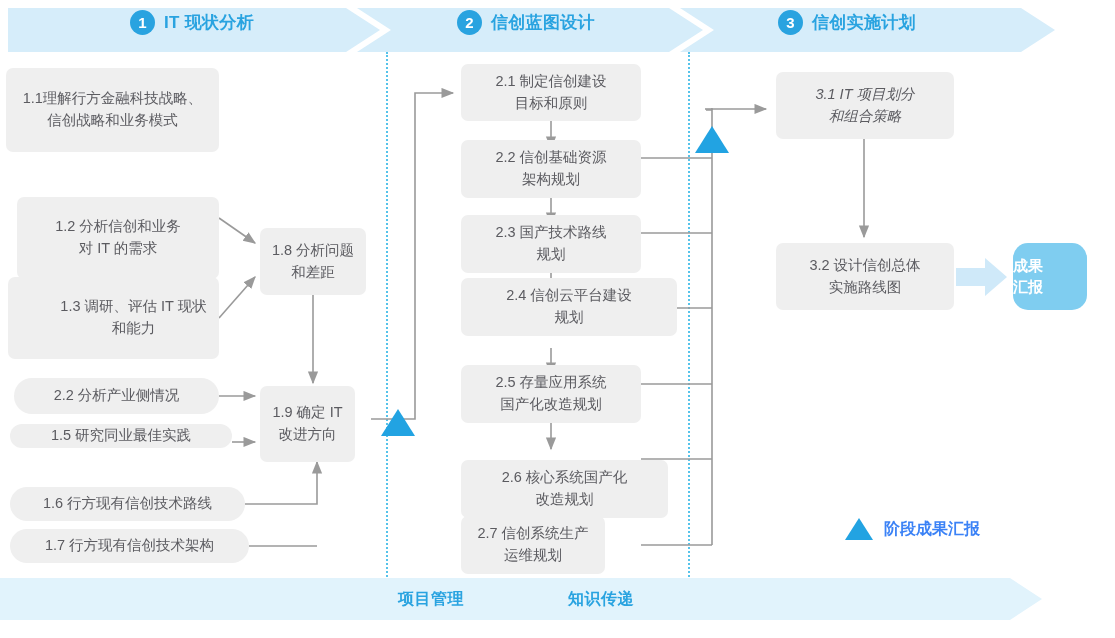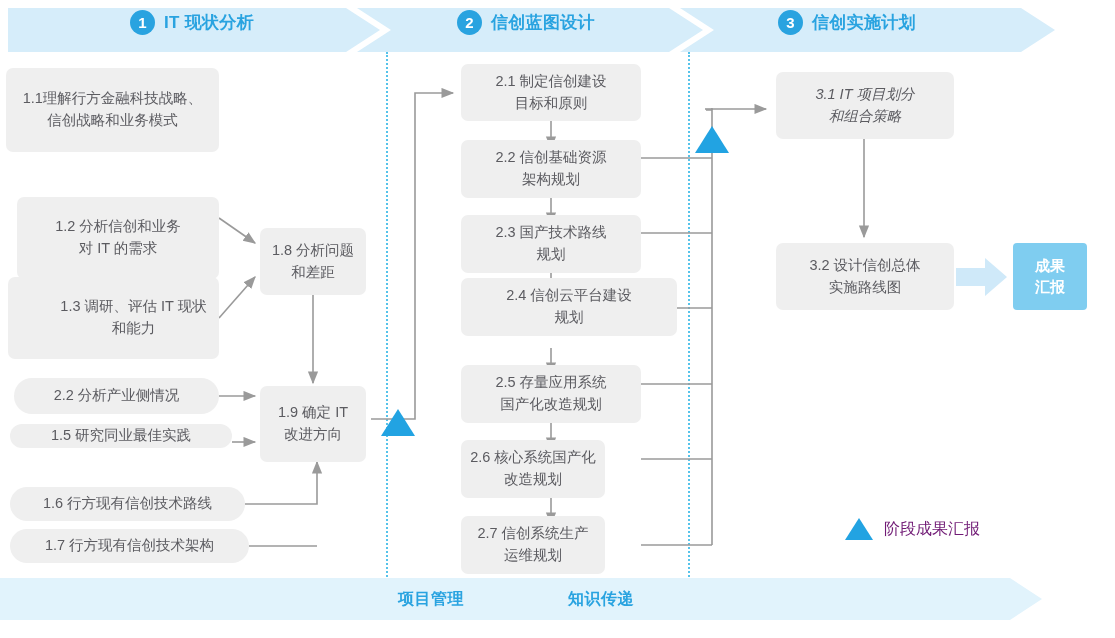--- a/index.html
+++ b/index.html
@@ -29,39 +29,39 @@
   #vd1{left:386px;top:52px;height:528px;}
   #vd2{left:688px;top:52px;height:528px;}
 
   
   .node{position:absolute;background:#efefef;border-radius:7px;color:#5b5b60;
         font-size:14.5px;line-height:1.5;display:flex;align-items:center;
         justify-content:center;text-align:center;padding:4px 8px;
         box-sizing:border-box;}
   .node.pill{border-radius:18px;}
   .node .txt{display:block;}
-  .result{position:absolute;background:#7fcdf0;border-radius:4px;color:#fff;
+  .result{position:absolute;background:#7fcdf0;border-radius:15px;color:#fff;
           font-weight:bold;font-size:15px;line-height:1.35;display:flex;
-          align-items:center;justify-content:center;text-align:center;}
+          align-items:center;text-align:center;}
 
   
   .wires{position:absolute;left:0;top:0;width:1115px;height:638px;
          pointer-events:none;}
 
   
   .tri{position:absolute;width:0;height:0;border-left:17px solid transparent;
        border-right:17px solid transparent;border-bottom:27px solid #22a3e2;}
   #tri1{left:381px;top:409px;}
   #tri2{left:695px;top:126px;}
 
   
   .legend{position:absolute;left:845px;top:518px;display:flex;align-items:center;gap:11px;}
   .legend .tri-s{width:0;height:0;border-left:14px solid transparent;
                  border-right:14px solid transparent;border-bottom:22px solid #22a3e2;}
-  .legend .lg-txt{color:#701a75;font-weight:normal;font-size:16px;white-space:nowrap;}
+  .legend .lg-txt{color:#3b82f6;font-weight:bold;font-size:16px;white-space:nowrap;}
 </style>
 </head>
 <body>
 
 <div class="stage">
 
   <div class="phase-band">
     <svg width="1047" height="44" viewBox="0 0 1047 44">
       <path d="M0,0 H1013 L1047,22 L1013,44 H0 Z" fill="#d6edfa"></path>
       <path d="M349,0 L383,22 L349,44 L338,44 L372,22 L338,0 Z" fill="#ffffff"></path>
@@ -164,21 +164,21 @@
     </div>
 
   <div class="node pill" style="left:10px; top:529px; width:239px; height:34px;">
     <span class="txt">1.7 行方现有信创技术架构</span>
     </div>
 
   <div class="node" style="left:260px; top:228px; width:106px; height:67px;">
     <span class="txt">1.8 分析问题<br>和差距</span>
     </div>
 
-  <div class="node" style="left:260px; top:386px; width:106px; height:76px;">
+  <div class="node" style="left:260px; top:386px; width:95px; height:76px;">
     <span class="txt">1.9 确定 IT<br>改进方向</span>
     </div>
 
   <div class="node" style="left:461px; top:64px;  width:180px; height:57px;">
     <span class="txt">2.1 制定信创建设<br>目标和原则</span>
     </div>
 
   <div class="node" style="left:461px; top:140px; width:180px; height:58px;">
     <span class="txt">2.2 信创基础资源<br>架构规划</span>
     </div>
@@ -188,21 +188,21 @@
     </div>
 
   <div class="node" style="left:461px; top:278px; width:216px; height:58px;">
     <span class="txt">2.4 信创云平台建设<br>规划</span>
     </div>
 
   <div class="node" style="left:461px; top:365px; width:180px; height:58px;">
     <span class="txt">2.5 存量应用系统<br>国产化改造规划</span>
     </div>
 
-  <div class="node" style="left:461px; top:440px; width:144px; height:58px;border-radius:7px;">
+  <div class="node" style="left:461px; top:460px; width:207px; height:58px;border-radius:7px;">
     <span class="txt">2.6 核心系统国产化<br>改造规划</span>
     </div>
 
   <div class="node" style="left:461px; top:516px; width:144px; height:58px;">
     <span class="txt">2.7 信创系统生产<br>运维规划</span>
     </div>
 
   <div class="node" style="left:776px; top:72px;  width:178px; height:67px;font-style:italic;">
     <span class="txt">3.1 IT 项目划分<br>和组合策略</span>
     </div>

